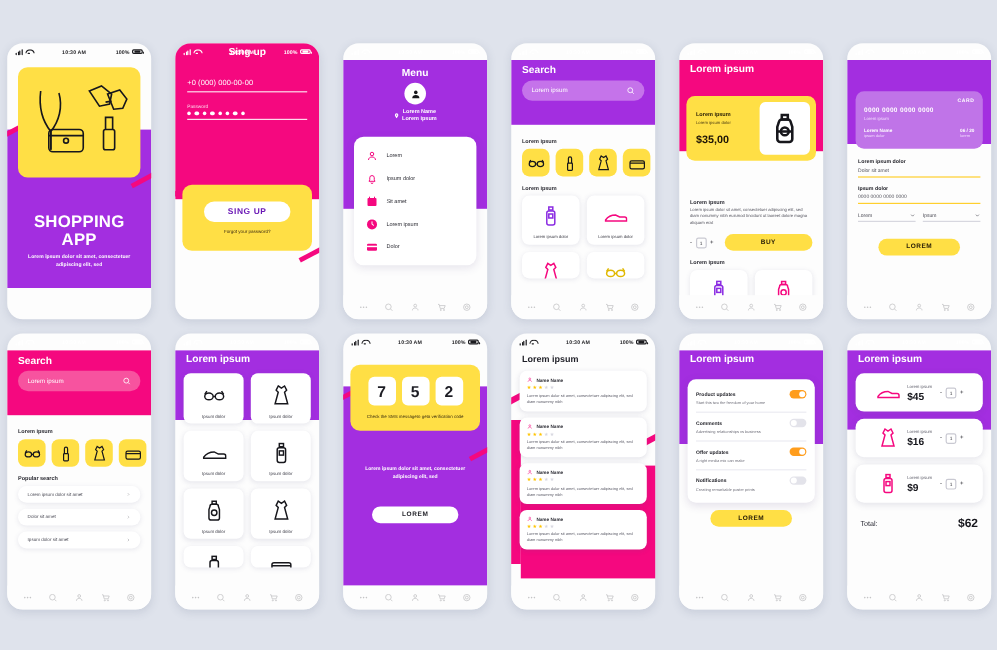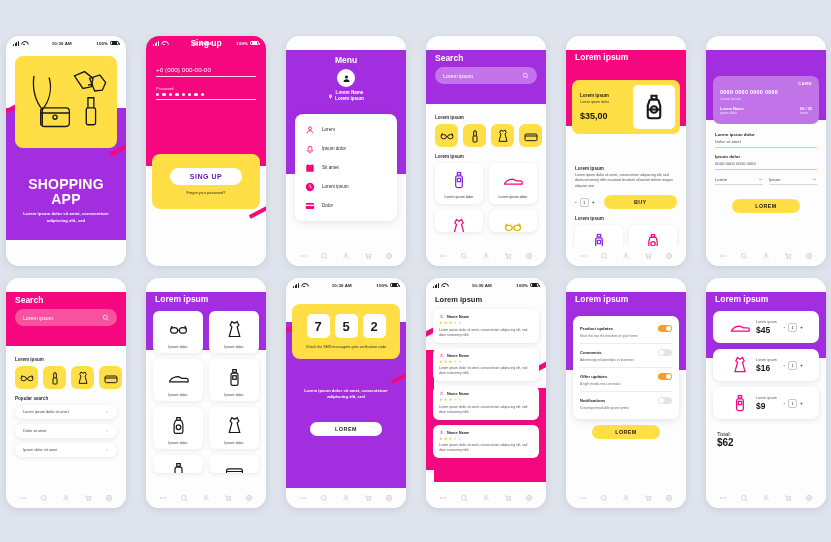--- a/index.html
+++ b/index.html
@@ -325,23 +325,22 @@
     position: relative; z-index: 4; background: #fff; border-radius: 7px;
     margin: 0 7px 6px; padding: 5px 16px; display: flex; align-items: center; gap: 5px;
     box-shadow: 0 1px 5px rgba(80,80,120,.15);
   }
   .cart-pic { width: 22px; height: 22px; display: flex; align-items: center; justify-content: center; flex: none; }
   .cart-pic svg { width: 20px; height: 20px; color: #f5087f; }
   .cart-mid { flex: 1; }
   .cart-mid .n { font-size: 3.6px; color: #5c5c68; }
   .cart-mid .p { font-size: 8.5px; font-weight: bold; color: #16161c; margin-top: 1px; }
   .cart-total {
-    display: flex; align-items: flex-start; justify-content: space-between;
+    display: flex; align-items: center; justify-content: space-between;
     padding: 6px 11px 0;
-    flex-direction: column;
   }
   .cart-total .lbl { font-size: 6px; color: #2e2e38; }
   .cart-total .amt { font-size: 10px; font-weight: bold; color: #16161c; }
 </style>
 </head>
 <body>
 
 <div class="kit">
 
   <div class="phone r1 c1">

